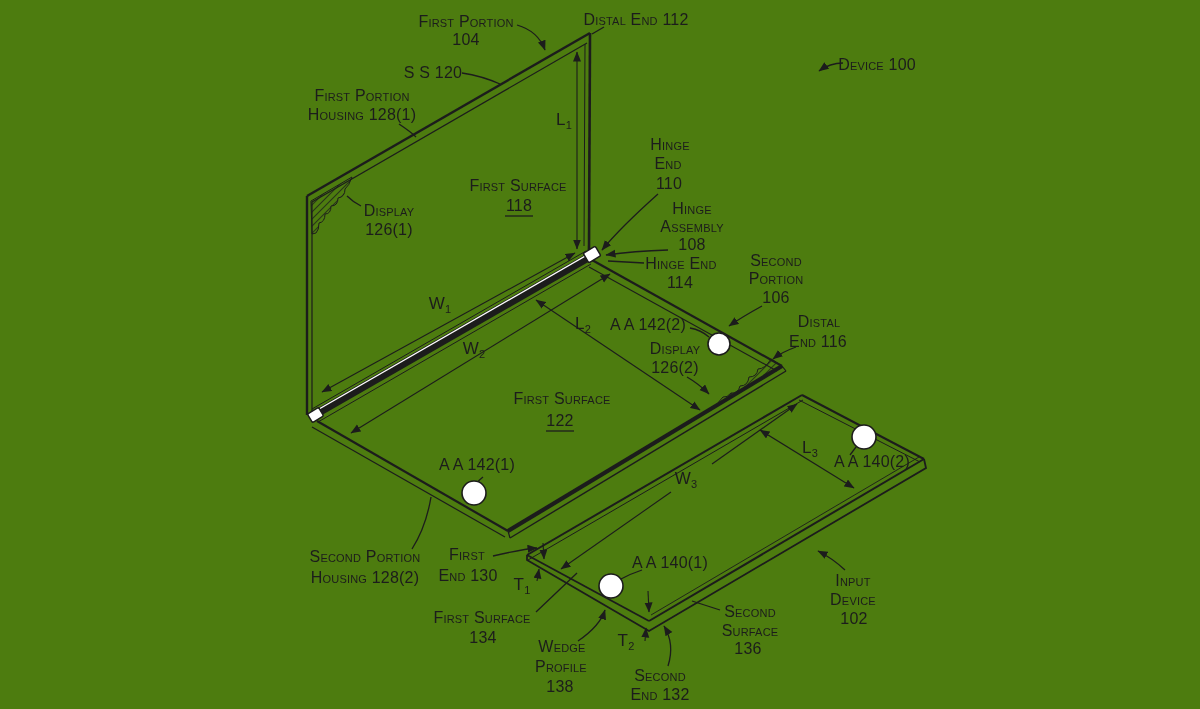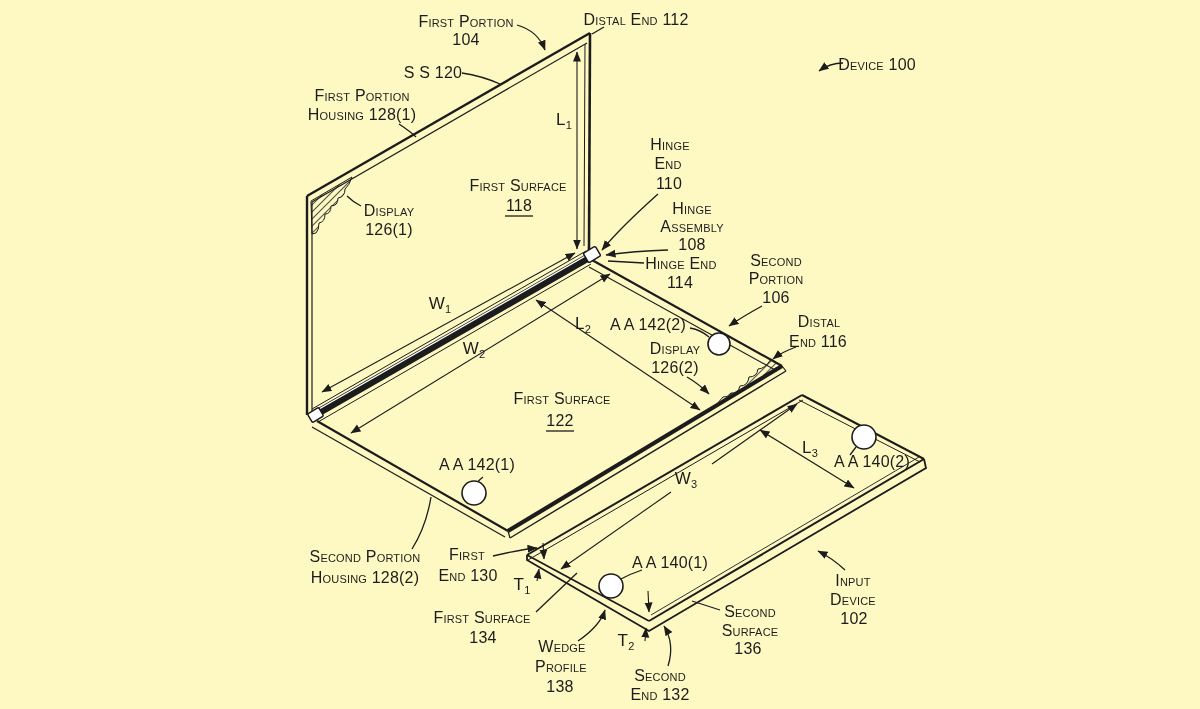--- a/index.html
+++ b/index.html
@@ -1,17 +1,17 @@
 <!DOCTYPE html>
 <html><head>
 <meta charset="utf-8">
 <style>
   html,body { margin:0; padding:0; background:#ffffff; }
   .fig-wrap {
-    position:relative; width:1200px; height:709px; background:#fef9c3;
+    position:relative; width:1200px; height:709px; background:#4d7c0f;
     font-family:"Liberation Sans", sans-serif; overflow:hidden;
   }
   svg { position:absolute; inset:0; }
   text {
     font-family:"Liberation Sans", sans-serif;
     font-variant: small-caps;
     font-size:16px;
     fill:#1c1c1c;
     letter-spacing:0.2px;
   }

